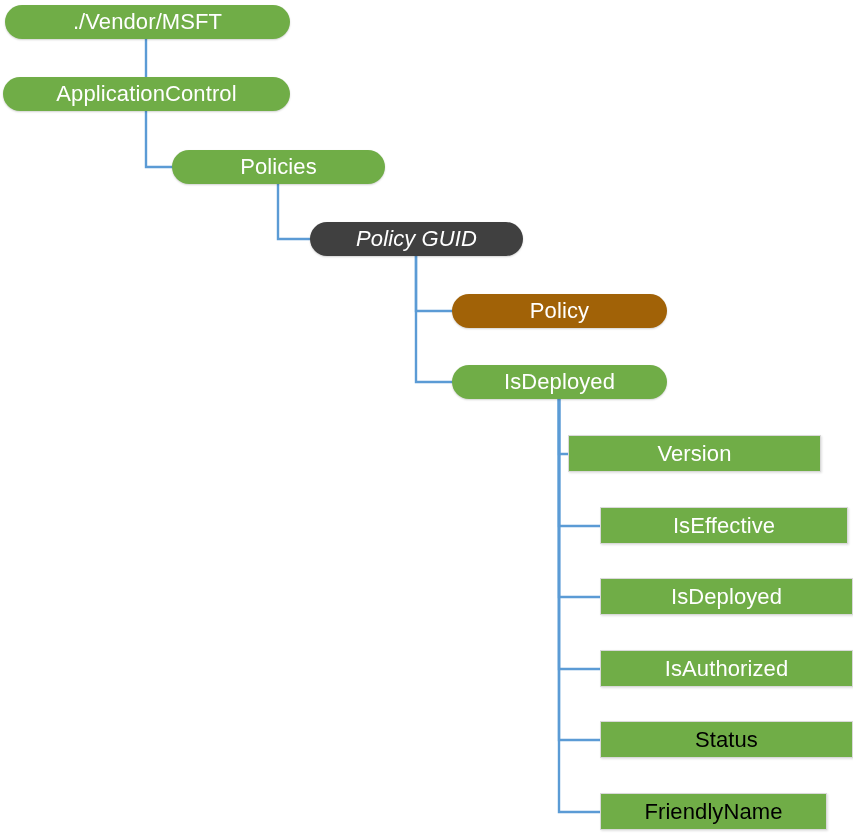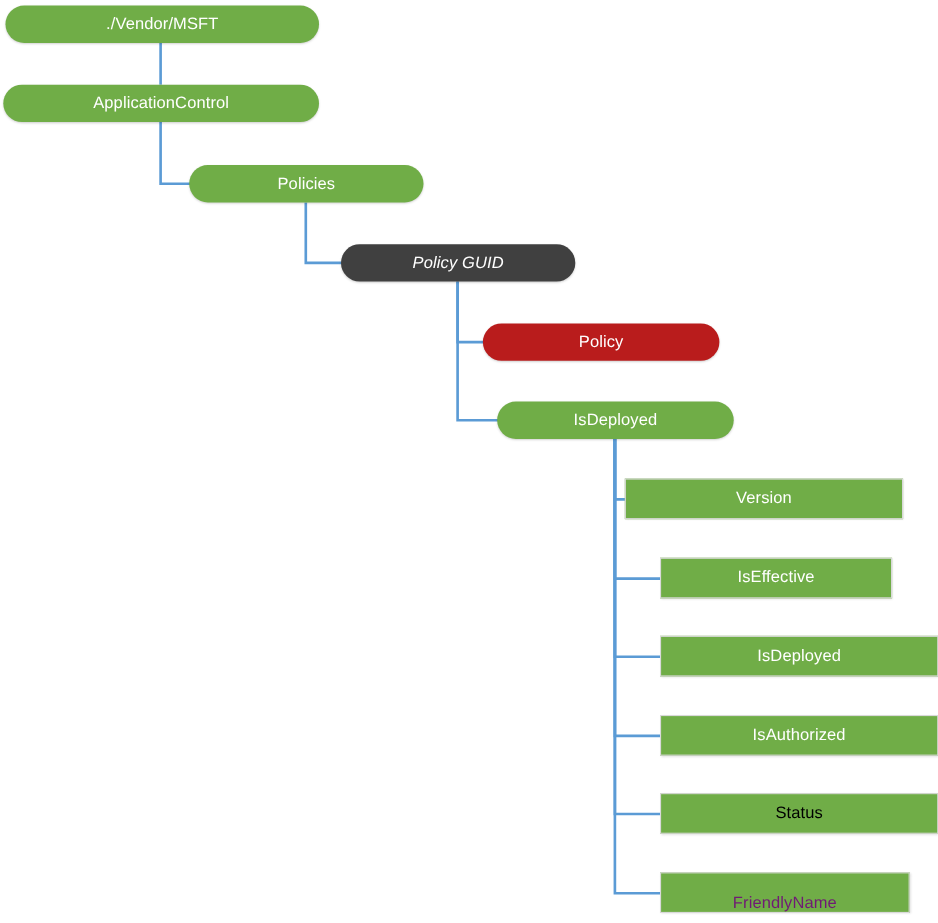--- a/index.html
+++ b/index.html
@@ -26,21 +26,21 @@
     pointer-events: none;
   }
   .node {
     position: absolute;
     box-sizing: border-box;
     background: #70AD47;
     color: #ffffff;
     display: flex;
     align-items: center;
     justify-content: center;
-    font-size: 15px;
+    font-size: 22px;
     line-height: 1;
     letter-spacing: 0.1px;
     white-space: nowrap;
   }
   .node.rounded {
     border-radius: 999px;
     box-shadow: 0 1px 2px rgba(0,0,0,0.18);
   }
   .node.rect {
     border-radius: 0;
@@ -78,38 +78,38 @@
       </div>
       <div class="node rounded" style="left: 3px; top: 77px; width: 287px; height: 34px; background: rgb(112, 173, 71); color: rgb(255, 255, 255);">
         <span class="label">ApplicationControl</span>
       </div>
       <div class="node rounded" style="left: 172px; top: 150px; width: 213px; height: 34px; background: rgb(112, 173, 71); color: rgb(255, 255, 255); justify-content: center;">
         <span class="label">Policies</span>
       </div>
       <div class="node rounded italic" style="left: 310px; top: 222px; width: 213px; height: 34px; background: #404040; color: rgb(255, 255, 255);">
         <span class="label">Policy GUID</span>
       </div>
-      <div class="node rounded" style="left: 439px; top: 294px; width: 215px; height: 34px; background: #b91c1c; color: rgb(255, 255, 255);">
+      <div class="node rounded" style="left: 452px; top: 294px; width: 215px; height: 34px; background: #a16207; color: rgb(255, 255, 255);">
         <span class="label">Policy</span>
       </div>
       <div class="node rounded" style="left: 452px; top: 365px; width: 215px; height: 34px; background: rgb(112, 173, 71); color: rgb(255, 255, 255);">
         <span class="label">IsDeployed</span>
       </div>
       <div class="node rect" style="left: 568px; top: 435px; width: 253px; height: 37px; background: rgb(112, 173, 71); color: rgb(255, 255, 255);">
         <span class="label">Version</span>
       </div>
-      <div class="node rect" style="left: 600px; top: 507px; width: 211px; height: 37px; background: rgb(112, 173, 71); color: rgb(255, 255, 255);">
+      <div class="node rect" style="left: 600px; top: 507px; width: 248px; height: 37px; background: rgb(112, 173, 71); color: rgb(255, 255, 255);">
         <span class="label">IsEffective</span>
       </div>
       <div class="node rect" style="left: 600px; top: 578px; width: 253px; height: 37px; background: rgb(112, 173, 71); color: rgb(255, 255, 255);">
         <span class="label">IsDeployed</span>
       </div>
       <div class="node rect" style="left: 600px; top: 650px; width: 253px; height: 37px; background: rgb(112, 173, 71); color: rgb(255, 255, 255);">
         <span class="label">IsAuthorized</span>
       </div>
       <div class="node rect" style="left: 600px; top: 721px; width: 253px; height: 37px; background: rgb(112, 173, 71); color: #000000;">
         <span class="label">Status</span>
       </div>
-      <div class="node rect" style="left: 600px; top: 793px; width: 227px; height: 37px; background: rgb(112, 173, 71); color: #701a75; align-items: flex-end;">
+      <div class="node rect" style="left: 600px; top: 793px; width: 227px; height: 37px; background: rgb(112, 173, 71); color: #000000;">
         <span class="label">FriendlyName</span>
       </div>
     </div>
 </div>
 
 </body></html>

